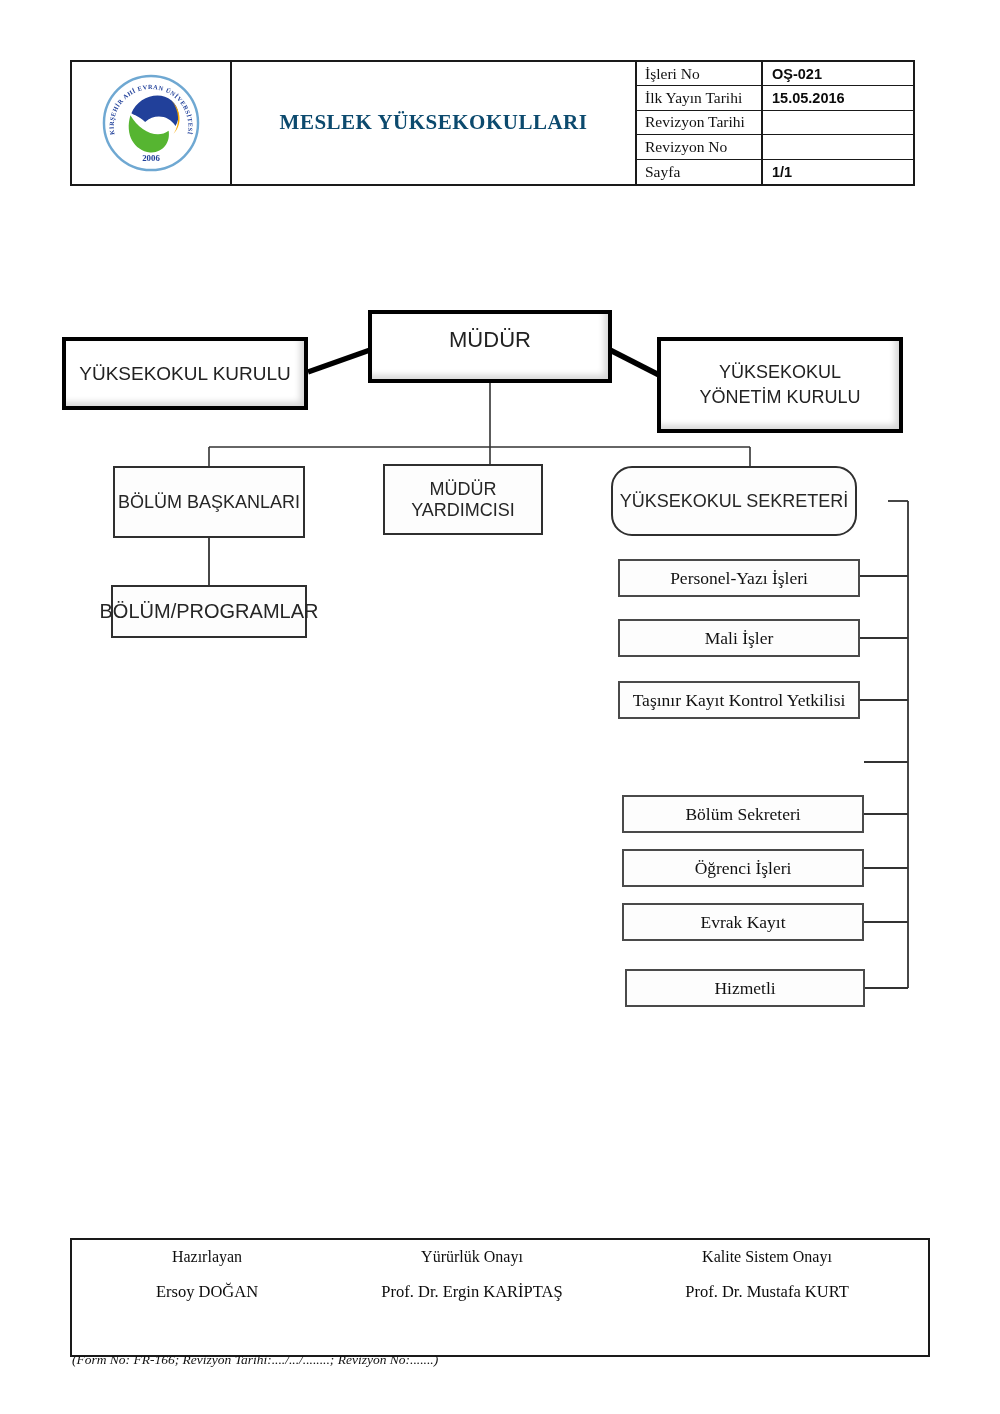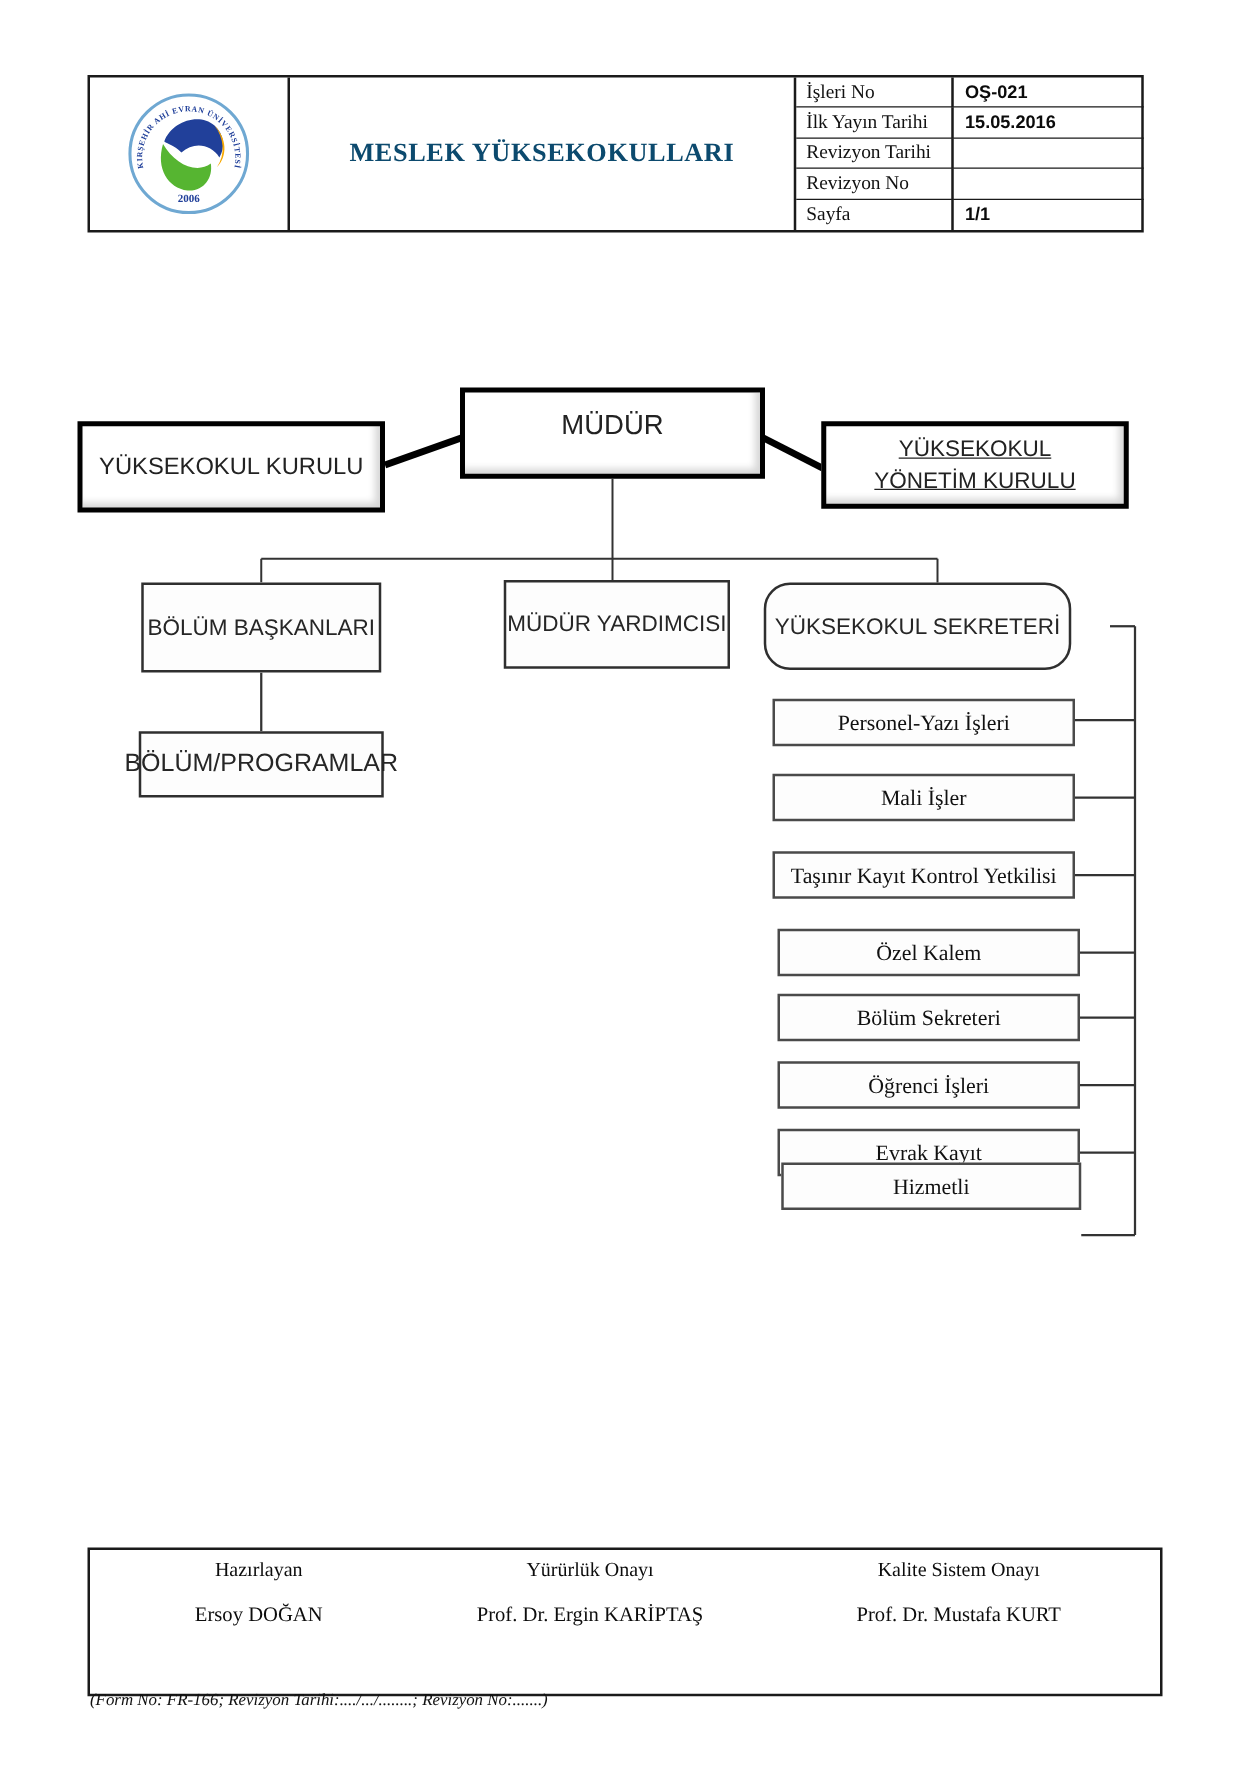--- a/index.html
+++ b/index.html
@@ -32,41 +32,41 @@
 
   
   .box1 {
     position:absolute; border:4px solid #000; background:#fff;
     box-shadow: inset -4px -4px 6px rgba(0,0,0,.16), inset 2px 2px 2px #ffffff;
     display:flex; align-items:center; justify-content:center; text-align:center;
     color:#222; }
   #mudur-box  { left:368px; top:310px; width:244px; height:73px; font-size:22px;
     align-items:flex-start; padding-top:13px; }
   #kurul-box  { left:62px;  top:337px; width:246px; height:73px; font-size:19px; }
-  #yonetim-box{ left:657px; top:337px; width:246px; height:70px; font-size:18px;
-    line-height:1.4; padding:0 16px;text-decoration:underline; }
+  #yonetim-box{ left:657px; top:337px; width:246px; height:96px; font-size:18px;
+    line-height:1.4; padding:0 16px; }
 
   .box2 {
     position:absolute; border:2.5px solid #2f2f2f; background:#fdfdfd;
     display:flex; align-items:center; justify-content:center; text-align:center;
     font-size:18px; color:#262626; }
   #bolum-baskanlari-box { left:113px; top:466px; width:192px; height:72px; }
-  #mudur-yardimcisi-box { left:403px; top:464px; width:181px; height:71px; }
+  #mudur-yardimcisi-box { left:383px; top:464px; width:160px; height:71px; }
   #sekreter-box         { left:611px; top:466px; width:246px; height:70px; font-size:18px;border-radius:21px; }
   #bolum-programlar-box { left:111px; top:585px; width:196px; height:53px; font-size:20px; }
 
   .unit {
     position:absolute; left:618px; width:242px; height:38px;
     border:2px solid #4a4a4a; background:#fdfdfd;
     font-family:"Liberation Serif", serif; font-size:17.5px; color:#111;
     display:flex; align-items:center; justify-content:center; }
   .u0 { top:559px; } .u1 { top:619px; } .u2 { top:681px; }
   .u3 { top:743px; left:622px; } .u4 { top:795px; left:622px; }
   .u5 { top:849px; left:622px; } .u6 { top:903px; left:622px; }
-  .u7 { top:930px; left:625px; width:240px; }
+  .u7 { top:969px; left:625px; width:240px; }
 
   #connector-svg { position:absolute; left:0; top:0; pointer-events:none; }
 
   
   #footer-box {
     position:absolute; left:70px; top:1238px; width:860px; height:119px;
     border:2px solid #1a1a1a; display:grid; grid-template-columns:270px 260px 330px;
     font-family:"Liberation Serif", serif; color:#0d0d0d; background:#fff; }
   .footer-col { text-align:center; padding-top:8px; }
   .footer-role { font-size:16px; }
@@ -141,21 +141,20 @@
   <div class="box1" id="yonetim-box">YÜKSEKOKUL  YÖNETİM KURULU</div>
 
   <div class="box2" id="bolum-baskanlari-box">BÖLÜM BAŞKANLARI</div>
   <div class="box2" id="mudur-yardimcisi-box">MÜDÜR YARDIMCISI</div>
   <div class="box2" id="sekreter-box">YÜKSEKOKUL SEKRETERİ</div>
   <div class="box2" id="bolum-programlar-box">BÖLÜM/PROGRAMLAR</div>
 
   <div class="unit u0">Personel-Yazı İşleri</div>
   <div class="unit u1">Mali İşler</div>
   <div class="unit u2">Taşınır Kayıt Kontrol Yetkilisi</div>
-  <div class="unit u3">Özel Kalem</div>
   <div class="unit u4">Bölüm Sekreteri</div>
   <div class="unit u5">Öğrenci İşleri</div>
   <div class="unit u6">Evrak Kayıt</div>
   <div class="unit u7">Hizmetli</div>
 
   <div id="footer-box">
     <div class="footer-col">
       <div class="footer-role">Hazırlayan</div>
       <div class="footer-name">Ersoy DOĞAN</div>
     </div>

